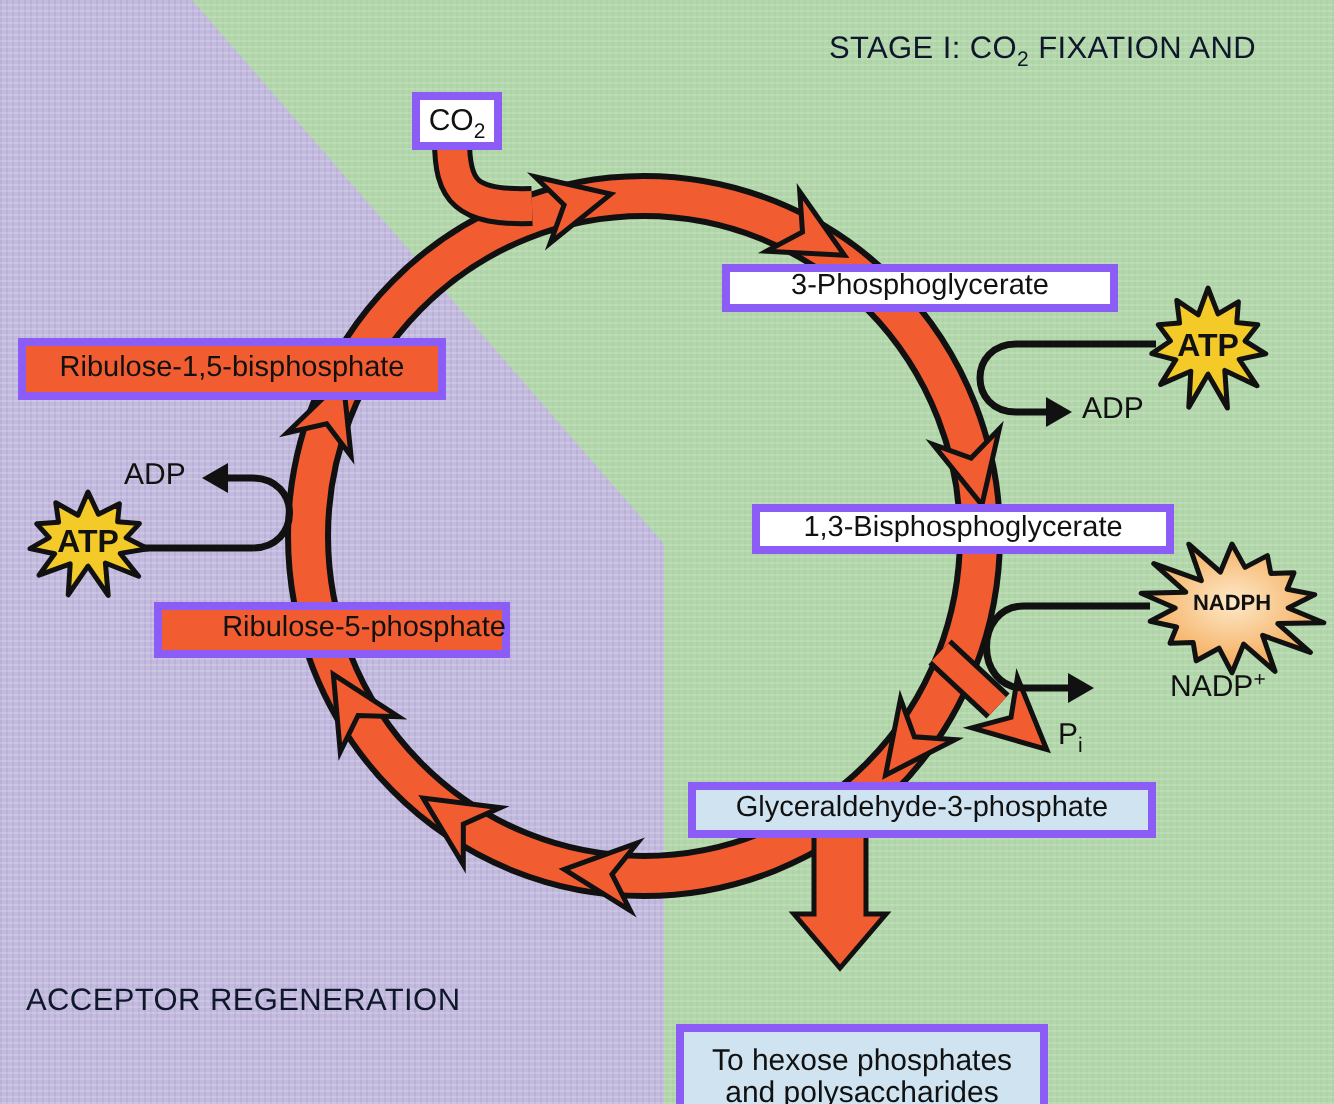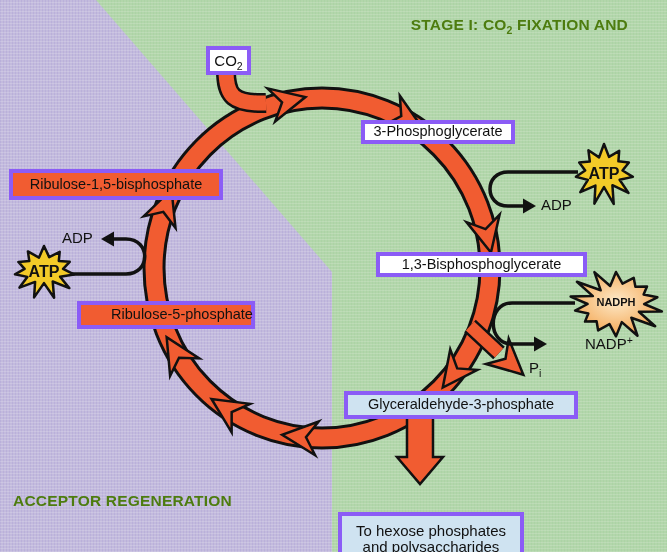--- a/index.html
+++ b/index.html
@@ -30,27 +30,27 @@
     font-size:14.5px; white-space:nowrap; line-height:1.05;
   }
   .box.orange{background:var(--box-orange,#f15c31);}
   .box.blue{background:var(--box-blue,#cfe3f1);}
   .box.multi{flex-direction:column; font-size:15px;}
   sub.small{font-size:10.5px; vertical-align:-4px; line-height:0;}
   sup.small{font-size:10.5px; vertical-align:5px; line-height:0;}
   .flabel{position:absolute; font-size:15px; white-space:nowrap;}
   .star-label{position:absolute; font-weight:bold; text-align:center; white-space:nowrap;}
   .stage-label{
-    position:absolute; font-size:15.5px; font-weight:bold; letter-spacing:.2px;
-    line-height:20px; color:#4d7c0f; white-space:nowrap;
+    position:absolute; font-size:15.5px; font-weight:normal; letter-spacing:.2px;
+    line-height:20px; color:#0f172a; white-space:nowrap;
   }
   #stage1{top:15px; right:39px; text-align:right;}
   #stage2{left:13px; top:491px; text-align:left;}
   #co2-box{left:206px; top:46px; width:45px; height:29px; font-size:15px;}
-  #pg3-box{left:361px; top:120px; width:154px; height:24px;}
+  #pg3-box{left:361px; top:132px; width:198px; height:24px;}
   #bpg-box{left:376px; top:252px; width:211px; height:25px;}
   #g3p-box{left:344px; top:391px; width:234px; height:28px;}
   #hexose-box{left:338px; top:512px; width:186px; height:54px;}
   #r15bp-box{left:9px; top:169px; width:214px; height:31px;}
   #r5p-box{left:77px; top:301px; width:178px; height:28px;padding-left:32px;}
   #atp-left-label{left:20px; top:263px; width:48px; font-size:16px;}
   #atp-right-label{left:580px; top:165px; width:48px; font-size:16px;}
   #nadph-label{left:586px; top:296px; width:60px; font-size:11px;}
   #adp-left{left:62px; top:229px;}
   #adp-right{left:541px; top:196px;}

